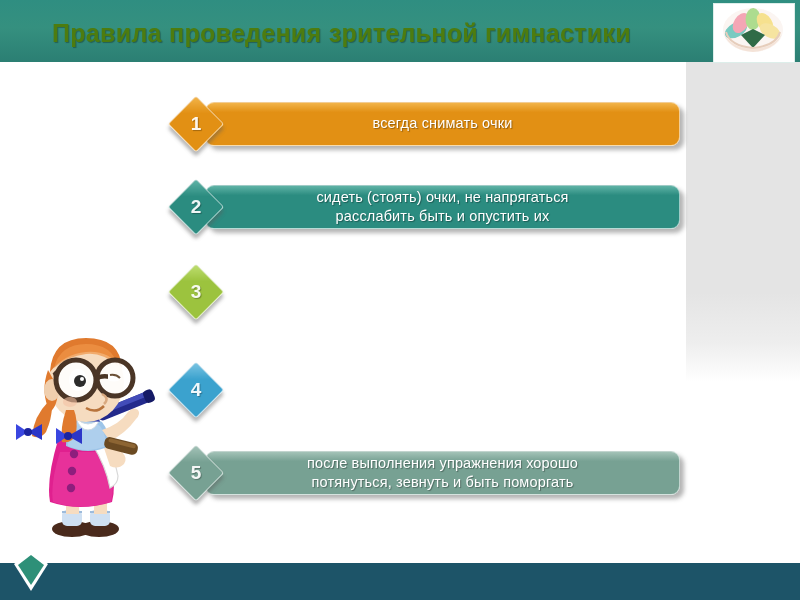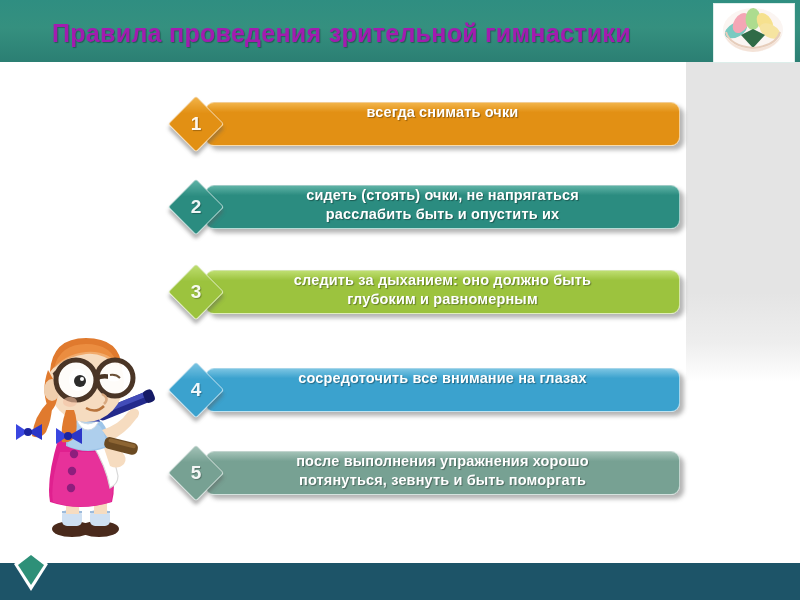--- a/index.html
+++ b/index.html
@@ -37,21 +37,21 @@
     height: 62px;
     background: linear-gradient(to bottom, #2f8e81 0%, #35907f 45%, #2b7f73 100%);
   }
   .header-title {
     position: absolute;
     left: 52px;
     top: 15px;
     width: 650px;
     height: 36px;
     line-height: 36px;
-    color: #a21caf;
+    color: #4d7c0f;
     font-size: 25px;
     font-weight: bold;
     letter-spacing: 0.3px;
     white-space: nowrap;
     text-shadow: 1px 1px 1px rgba(0,0,0,0.30);
   }
 
   
   .logo-box {
     position: absolute;
@@ -86,24 +86,24 @@
   }
   .bar-text {
     position: absolute;
     left: 0;
     top: 0;
     width: 100%;
     height: 100%;
     display: flex;
     flex-direction: column;
     align-items: center;
-    justify-content: flex-start;
+    justify-content: center;
     color: #ffffff;
     font-size: 14.5px;
-    font-weight: bold;
+    font-weight: normal;
     text-align: center;
     line-height: 1.33;
     text-shadow: 1px 1px 1px rgba(0,0,0,0.35);
     letter-spacing: 0.15px;
     padding: 0 16px;
     box-sizing: border-box;
   }
   .bar-text .ln { display: block; white-space: nowrap; }
 
   .diamond-wrap {
@@ -213,37 +213,26 @@
             <span class="ln">сидеть (стоять) очки, не напрягаться</span>
             <span class="ln">расслабить быть и опустить их</span>
           </div>
         </div>
         <div class="diamond-wrap">
           <div class="diamond" style="background: linear-gradient(135deg, rgb(95, 179, 166) 0%, rgb(43, 140, 128) 30%, rgb(43, 140, 128) 100%);"></div>
           <div class="diamond-num">2</div>
         </div>
       </div>
       <div class="row" style="top: 262px;">
-        <div class="bar" style="background: linear-gradient(rgb(190, 222, 112) 0%, rgb(156, 195, 62) 22%, rgb(156, 195, 62) 100%);">
-          <div class="bar-text">
-            <span class="ln">следить за дыханием: оно должно быть</span>
-            <span class="ln">глубоким  и равномерным</span>
-          </div>
-        </div>
         <div class="diamond-wrap">
           <div class="diamond" style="background: linear-gradient(135deg, rgb(190, 222, 112) 0%, rgb(156, 195, 62) 30%, rgb(156, 195, 62) 100%);"></div>
           <div class="diamond-num">3</div>
         </div>
       </div>
       <div class="row" style="top: 360px;">
-        <div class="bar" style="background: linear-gradient(rgb(122, 196, 226) 0%, rgb(59, 162, 206) 22%, rgb(59, 162, 206) 100%);">
-          <div class="bar-text">
-            <span class="ln">сосредоточить все внимание на глазах</span>
-          </div>
-        </div>
         <div class="diamond-wrap">
           <div class="diamond" style="background: linear-gradient(135deg, rgb(122, 196, 226) 0%, rgb(59, 162, 206) 30%, rgb(59, 162, 206) 100%);"></div>
           <div class="diamond-num">4</div>
         </div>
       </div>
       <div class="row" style="top: 443px;">
         <div class="bar" style="background: linear-gradient(rgb(163, 194, 183) 0%, rgb(119, 161, 147) 22%, rgb(119, 161, 147) 100%);">
           <div class="bar-text">
             <span class="ln">после выполнения упражнения хорошо</span>
             <span class="ln">потянуться, зевнуть и быть поморгать</span>

